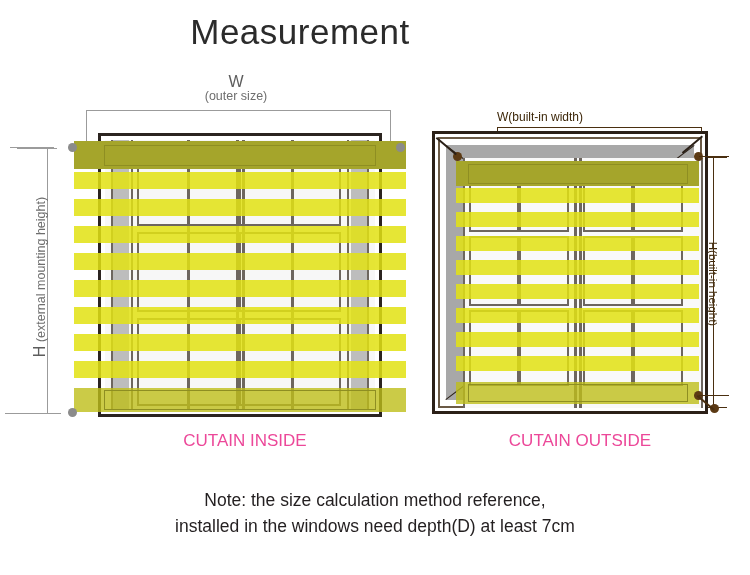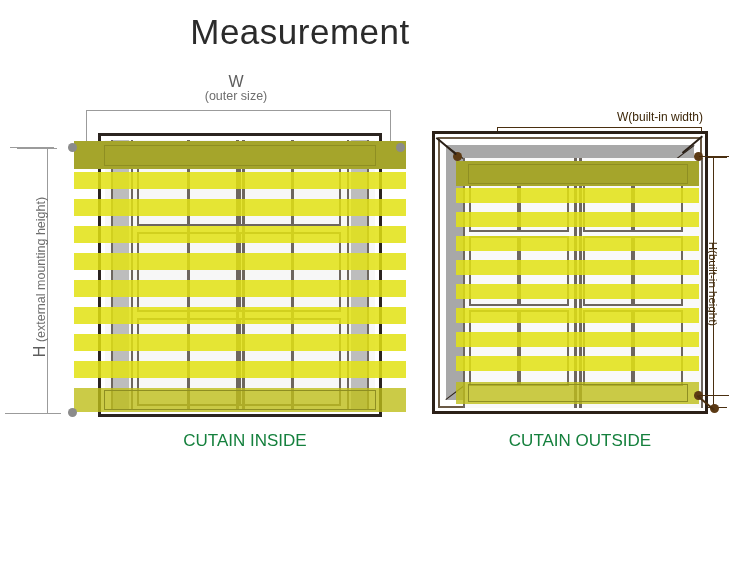--- a/index.html
+++ b/index.html
@@ -20,21 +20,21 @@
     font-size:35px;
     font-weight:300;
     letter-spacing:0.5px;
     color:#2b2b2b;
   }
 
   
   .caption{
     position:absolute;
     font-size:17px;
-    color:#15803d;
+    color:#ec4899;
     text-align:center;
     white-space:nowrap;
   }
   .caption-left{left:100px;top:431px;width:290px;}
   .caption-right{left:450px;top:431px;width:260px;}
 
   
   .note{
     position:absolute;left:0;top:487px;width:750px;
     text-align:center;
@@ -125,21 +125,21 @@
     position:absolute;
     background:rgba(190,190,25,0.80);
   }
 
   .dim-w2{position:absolute;left:497px;top:127px;width:205px;height:1px;background:#4a2f10;}
   .dim-w2-tick{position:absolute;width:1px;height:30px;background:#4a2f10;top:127px;}
   .dim-w2-tick.l{left:497px;}
   .dim-w2-tick.r{left:701px;}
   .label-w2{
     position:absolute;left:497px;top:110px;width:206px;
-    text-align:right;font-size:12px;color:#3d2709;
+    text-align:left;font-size:12px;color:#3d2709;
   }
 
   .dim-h2{position:absolute;left:713px;top:157px;width:1px;height:251px;background:#4a2f10;}
   .dim-h2-tick{position:absolute;height:1px;width:28px;background:#4a2f10;left:699px;}
   .dim-h2-tick.t{top:157px;}
   .dim-h2-tick.b{top:407px;}
   .label-h2{
     position:absolute;left:613px;top:278px;width:200px;
     transform:rotate(90deg);
     text-align:center;font-size:11.5px;color:#3d2709;white-space:nowrap;
@@ -307,14 +307,18 @@
     <div class="dot-brown" style="position:absolute;left:710px;top:404px;"></div>
     <div class="corner-arrow" style="position:absolute;left:437px;top:137px;width:26px;transform:rotate(40deg);"></div>
     <div class="corner-arrow" style="position:absolute;left:703px;top:137px;width:26px;transform:rotate(140deg);transform-origin:0 0;"></div>
     <div class="lead-brown" style="position:absolute;left:699px;top:156px;width:30px;background:#4a2f10;"></div>
     <div class="lead-brown" style="position:absolute;left:699px;top:395px;width:30px;background:#4a2f10;"></div>
     <div class="corner-arrow" style="position:absolute;left:698px;top:395px;width:22px;transform:rotate(40deg);background:#4a2f10;"></div>
 
     <div class="caption caption-right">CUTAIN OUTSIDE</div>
   </div>
 
+  <div class="note">
+    <div>Note: the size calculation method reference,</div>
+    <div>installed in the windows need depth(D) at least 7cm</div>
+  </div>
 
 </div>
 
 </body></html>

